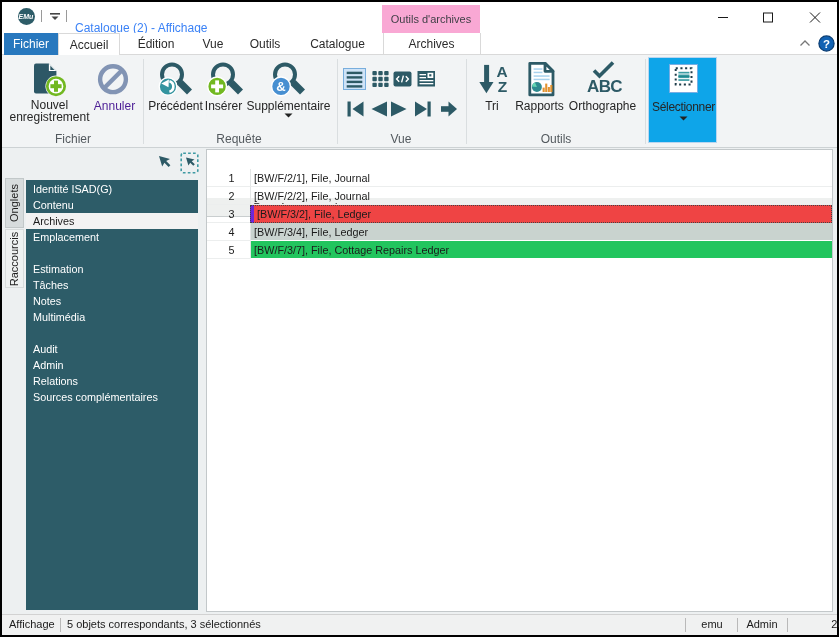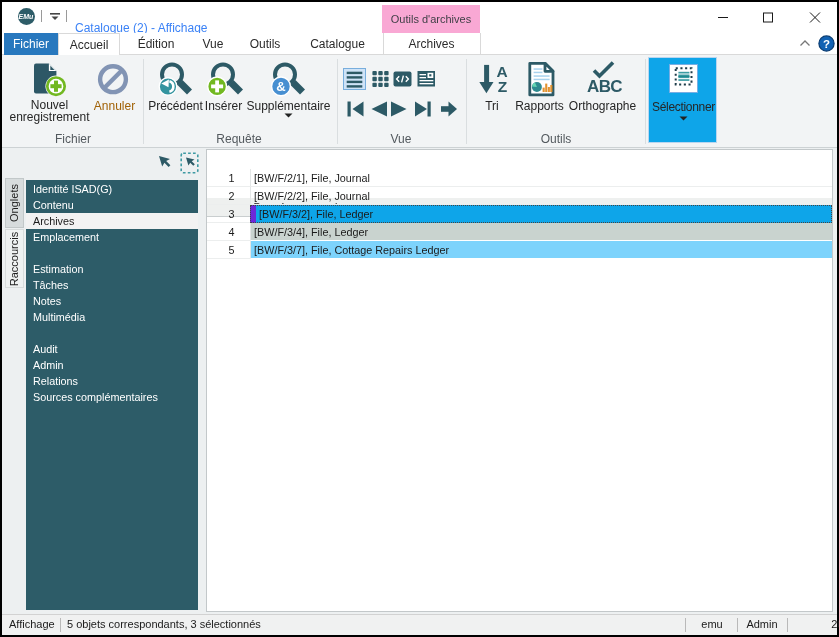--- a/index.html
+++ b/index.html
@@ -102,21 +102,21 @@
       <circle cx="28" cy="27.2" r="8.7" fill="#fff" stroke="#72b821" stroke-width="2.7"></circle>
       <rect x="22.4" y="25.2" width="11.2" height="4" fill="#72b821"></rect>
       <rect x="26" y="21.6" width="4" height="11.2" fill="#72b821"></rect>
     </svg>
     <div class="blabel" style="left:0px; top:43.5px; width:95px; line-height:12.8px;">Nouvel<br>enregistrement</div>
 
     <svg class="abs" style="left:94px; top:7px;" width="36" height="36" viewBox="0 0 36 36">
       <circle cx="17" cy="17.2" r="12.9" fill="none" stroke="#8294b4" stroke-width="4.4"></circle>
       <line x1="8" y1="26.2" x2="26" y2="8.2" stroke="#8294b4" stroke-width="4.4"></line>
     </svg>
-    <div class="blabel" style="left:75px; top:43.5px; width:75px; color:#a16207;">Annuler</div>
+    <div class="blabel" style="left:75px; top:43.5px; width:75px; color:#4c1d95;">Annuler</div>
 
     <svg class="abs" style="left:144.5px; top:2px;" width="50" height="46" viewBox="0 0 50 46">
       <circle cx="25" cy="17.5" r="10" fill="none" stroke="#2d5a66" stroke-width="4"></circle>
       <line x1="33" y1="25.5" x2="42.5" y2="35" stroke="#2d5a66" stroke-width="7"></line>
       <circle cx="21" cy="29.5" r="8.8" fill="#34949f" stroke="#fff" stroke-width="1.4"></circle>
       <path d="M22.4 24.3 A5.4 5.4 0 0 1 22.4 34.7" fill="none" stroke="#fff" stroke-width="2.6"></path>
       <path d="M14.3 26.6 L21.9 22.6 L21.5 30.3 Z" fill="#fff"></path>
     </svg>
     <div class="blabel" style="left:138.5px; top:43.5px; width:70px;">Précédent</div>
 
@@ -293,29 +293,29 @@
       <div class="trow" style="top:19px;">
         <div class="tnum" style="border-bottom:1px solid #eceeee;">1</div>
         <div class="tdata" style="border-left:1px solid #e3e6e6; border-bottom:1px solid #eceeee;">[BW/F/2/1], File, Journal</div>
       </div>
       <div class="trow" style="top:37px;">
         <div class="tnum" style="border-bottom:1px solid #eceeee;">2</div>
         <div class="tdata" style="border-left:1px solid #e3e6e6; border-bottom:1px solid #eceeee;">[BW/F/2/2], File, Journal</div>
       </div>
       <div class="trow" style="top:55px;">
         <div class="tnum" style="border-bottom:1px solid #eceeee;">3</div>
-        <div class="tdata" style="border-left:6px solid #6d28d9; background:#0ea5e9; outline:1px dotted #444; outline-offset:-1px;">[BW/F/3/2], File, Ledger</div>
+        <div class="tdata" style="border-left:4px solid #6d28d9; background:#ef4444; outline:1px dotted #444; outline-offset:-1px;">[BW/F/3/2], File, Ledger</div>
       </div>
       <div class="trow" style="top:73px;">
         <div class="tnum" style="border-bottom:1px solid #eceeee;">4</div>
         <div class="tdata" style="border-left:1px solid #e3e6e6; background:#c9d3cf; border-bottom:1px solid #fff;">[BW/F/3/4], File, Ledger</div>
       </div>
       <div class="trow" style="top:91px;">
         <div class="tnum" style="border-bottom:1px solid #eceeee;">5</div>
-        <div class="tdata" style="border-left:1px solid #e3e6e6; background:#7dd3fc; border-bottom:1px solid #fff;">[BW/F/3/7], File, Cottage Repairs Ledger</div>
+        <div class="tdata" style="border-left:1px solid #e3e6e6; background:#22c55e; border-bottom:1px solid #fff;">[BW/F/3/7], File, Cottage Repairs Ledger</div>
       </div>
     </div>
   </div>
   <div id="statusbar">
     <div class="stxt" style="left:7px;">Affichage</div>
     <div class="ssep" style="left:57.5px;"></div>
     <div class="stxt" style="left:65px;">5 objets correspondants, 3 sélectionnés</div>
     <div class="ssep" style="left:683px;"></div>
     <div class="stxt" style="left:690px; width:40px; text-align:center;">emu</div>
     <div class="ssep" style="left:735px;"></div>

